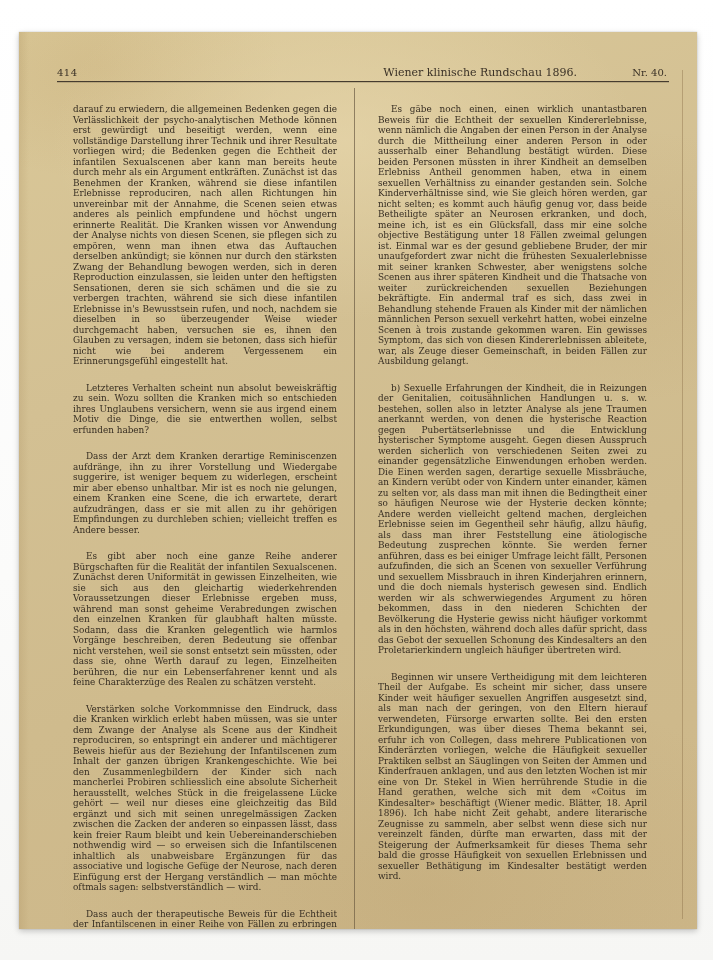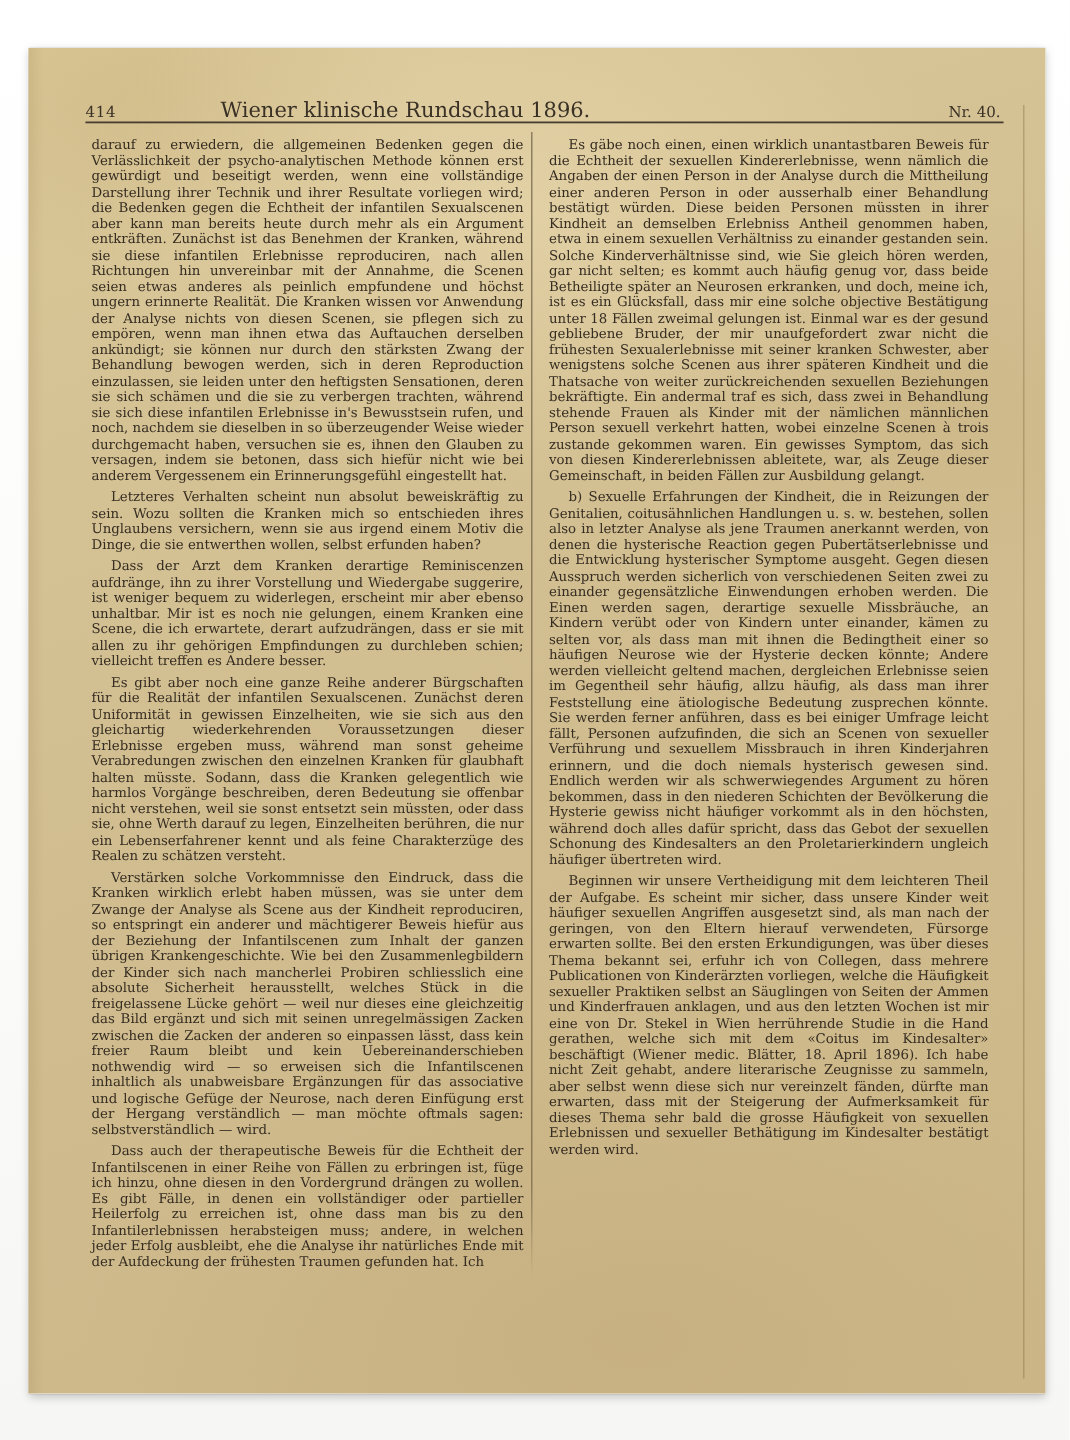--- a/index.html
+++ b/index.html
@@ -54,21 +54,21 @@
     position: absolute;
     top: 34px;
     left: 38px;
     right: 30px;
     display: flex;
     align-items: baseline;
     color: #3a3126;
     font-size: 10px;
   }
   .header .page-number { width: 90px; text-align: left; letter-spacing: 0.5px; }
-  .header .journal-title { flex: 1; text-align: left; font-size: 14px; }
+  .header .journal-title { flex: 1; text-align: right; font-size: 11px; }
   .header .issue-number { width: 90px; text-align: right; }
   .header-rule {
     position: absolute;
     top: 49px;
     left: 38px;
     right: 28px;
     height: 1px;
     background: #463c2f;
     box-shadow: 0 0.5px 0 rgba(70,60,47,0.4);
   }
@@ -88,21 +88,21 @@
     text-justify: inter-word;
   }
   .col-left  { width: 296px; }
   .col-right { width: 301px; }
   .column-divider {
     width: 1px;
     margin-left: 1px;
     margin-right: 7px;
     background: linear-gradient(180deg, rgba(75,60,42,0.55) 0%, rgba(75,60,42,0.5) 92%, rgba(75,60,42,0) 100%);
   }
-  .para { margin: 4px; }
+  .para { margin: 16px; }
   .para.indent { text-indent: 13px; }
   .para + .para { margin-top: 0; }
 </style>
 </head>
 <body>
 
 <div class="backdrop">
   <div class="paper">
 
     <div class="header">

